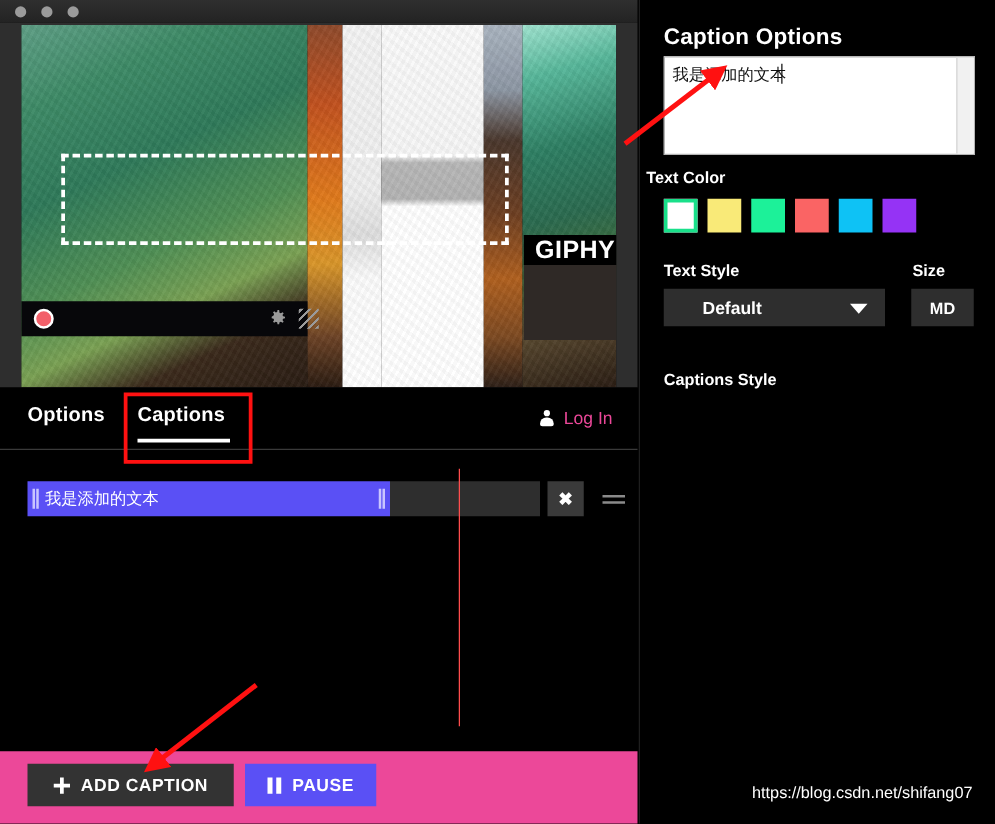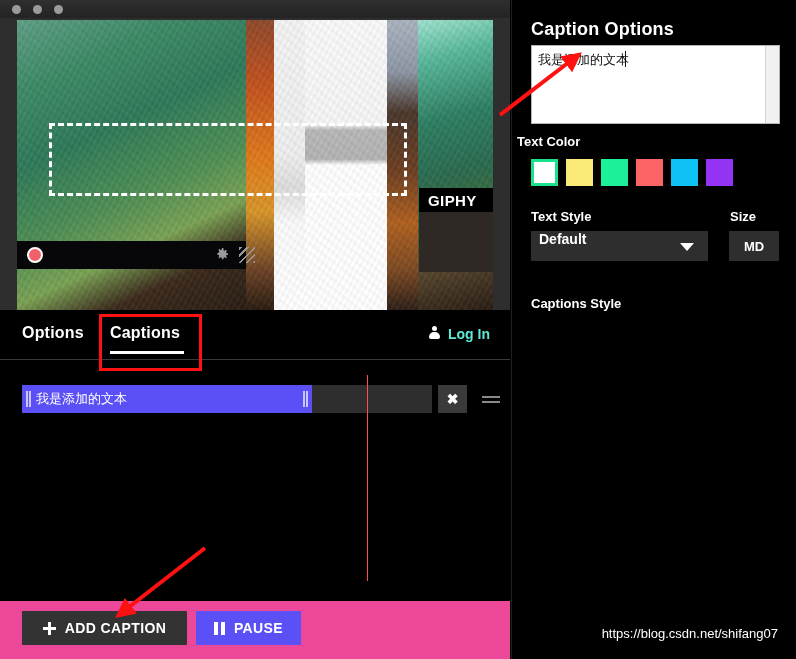--- a/index.html
+++ b/index.html
@@ -82,21 +82,21 @@
   #gear-icon { position: absolute; left: 197px; top: 5px; width: 16px; height: 16px; }
   #resize-grip {
     position: absolute; left: 222px; top: 6px; width: 16px; height: 16px;
     background: repeating-linear-gradient(-45deg,#9a9a9a 0 2px,transparent 2px 5px);
   }
 
   
   #giphy-watermark {
     position: absolute; left: 402px; top: 168px; width: 94px; height: 24px;
     background: #000; color: #fff; z-index: 6;
-    font-weight: bold; font-size: 15px; letter-spacing: .4px;
+    font-weight: bold; font-size: 20px; letter-spacing: .4px;
     display: flex; align-items: center; padding-left: 9px;
   }
   #giphy-dark-panel {
     position: absolute; left: 402px; top: 192px; width: 94px; height: 60px;
     background: #2f2926; z-index: 5;
   }
 
   
   #tabbar {
     position: absolute; left: 0; top: 310px; width: 510px; height: 50px;
@@ -108,22 +108,22 @@
     letter-spacing: .2px; cursor: pointer;
   }
   #tab-options { left: 22px; }
   #tab-captions { left: 110px; }
   #tab-underline {
     position: absolute; left: 110px; top: 41px; width: 74px; height: 3px;
     background: #ffffff;
   }
   #login-btn {
     position: absolute; right: 20px; top: 16px;
-    display: flex; gap: 8px;
-    color: #5eead4; font-size: 14px; font-weight: bold; cursor: pointer;
+    display: flex; align-items: center; gap: 8px;
+    color: #ec4899; font-size: 14px; font-weight: normal; cursor: pointer;
   }
   #login-btn .person { width: 11px; height: 13px; position: relative; }
   #login-btn .person::before {
     content: ""; position: absolute; left: 3px; top: 0;
     width: 5px; height: 5px; border-radius: 50%; background: #fff;
   }
   #login-btn .person::after {
     content: ""; position: absolute; left: 0; top: 6px;
     width: 11px; height: 7px; border-radius: 5px 5px 2px 2px; background: #fff;
   }
@@ -221,21 +221,21 @@
   #label-size       { left: 218px; top: 209px; }
   #label-anim-style { left: 19px; top: 296px; }
 
   #swatch-row { position: absolute; left: 19px; top: 159px; display: flex; gap: 8px; }
   .swatch { width: 27px; height: 27px; cursor: pointer; }
   .swatch.selected { box-shadow: inset 0 0 0 3px #19e08a; }
 
   .select-box {
     position: absolute; height: 30px; background: #2e2e2e;
     color: #ffffff; font-size: 14px; font-weight: bold;
-    display: flex; align-items: flex-start; padding-left: 8px; cursor: pointer;
+    display: flex; align-items: center; padding-left: 31px; cursor: pointer;
   }
   #select-text-style { left: 19px; top: 231px; width: 177px; }
   #select-anim-style { left: 19px; top: 318px; width: 177px; }
   .caret-down {
     position: absolute; right: 14px; top: 12px;
     width: 0; height: 0; border-left: 7px solid transparent;
     border-right: 7px solid transparent; border-top: 8px solid #ffffff;
   }
   #size-box {
     position: absolute; left: 729px; top: 231px; width: 50px; height: 30px;

